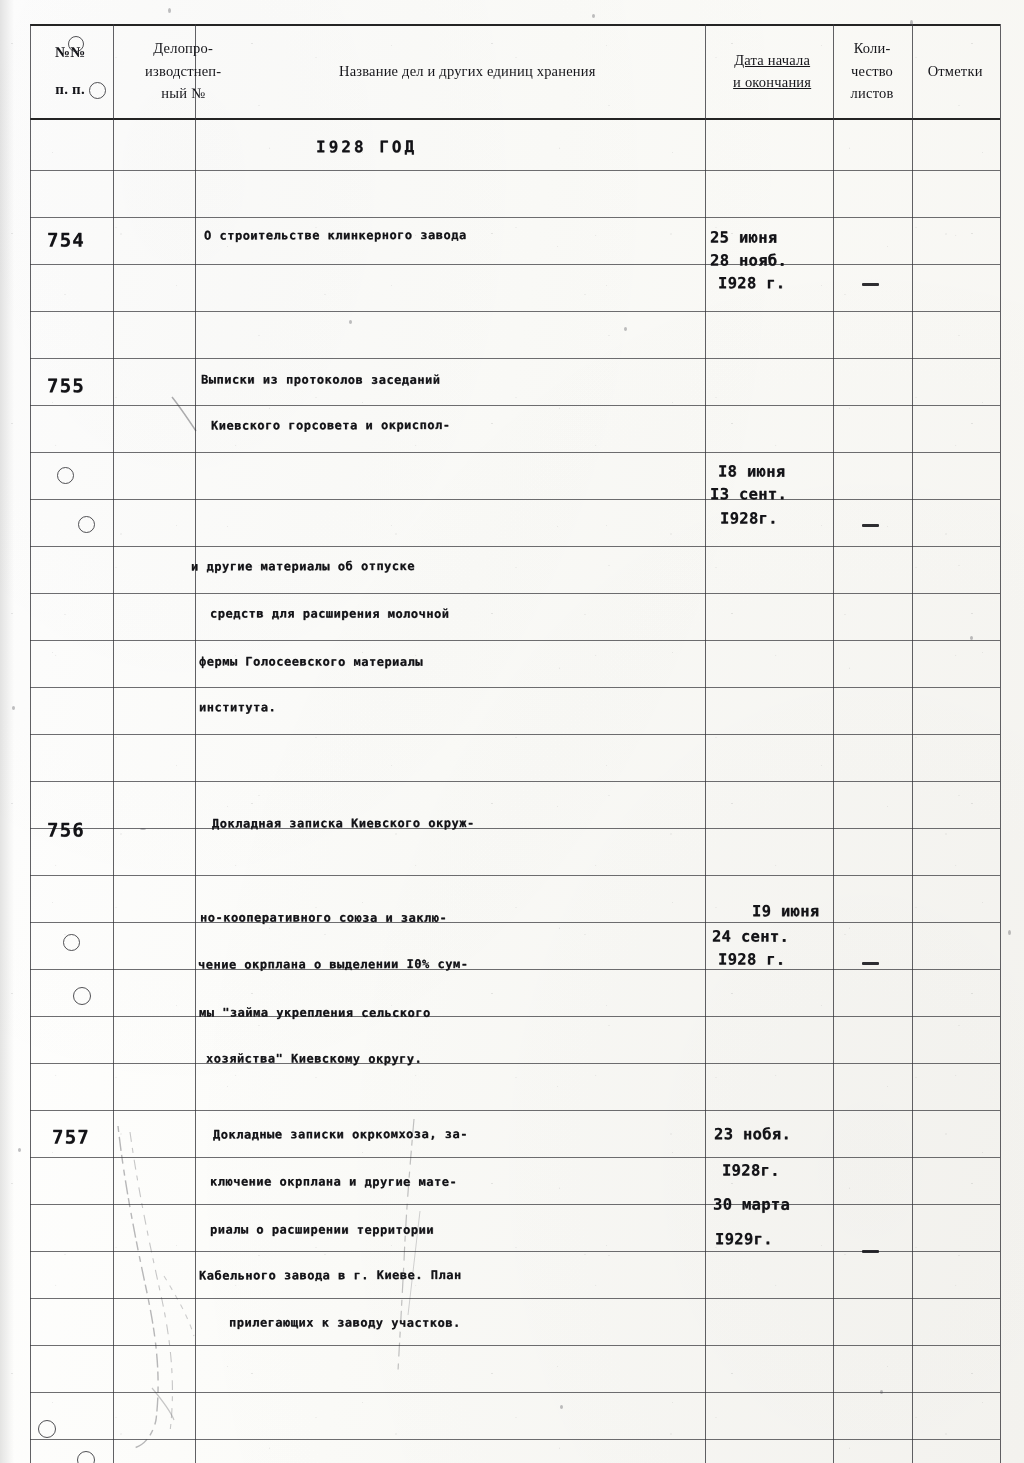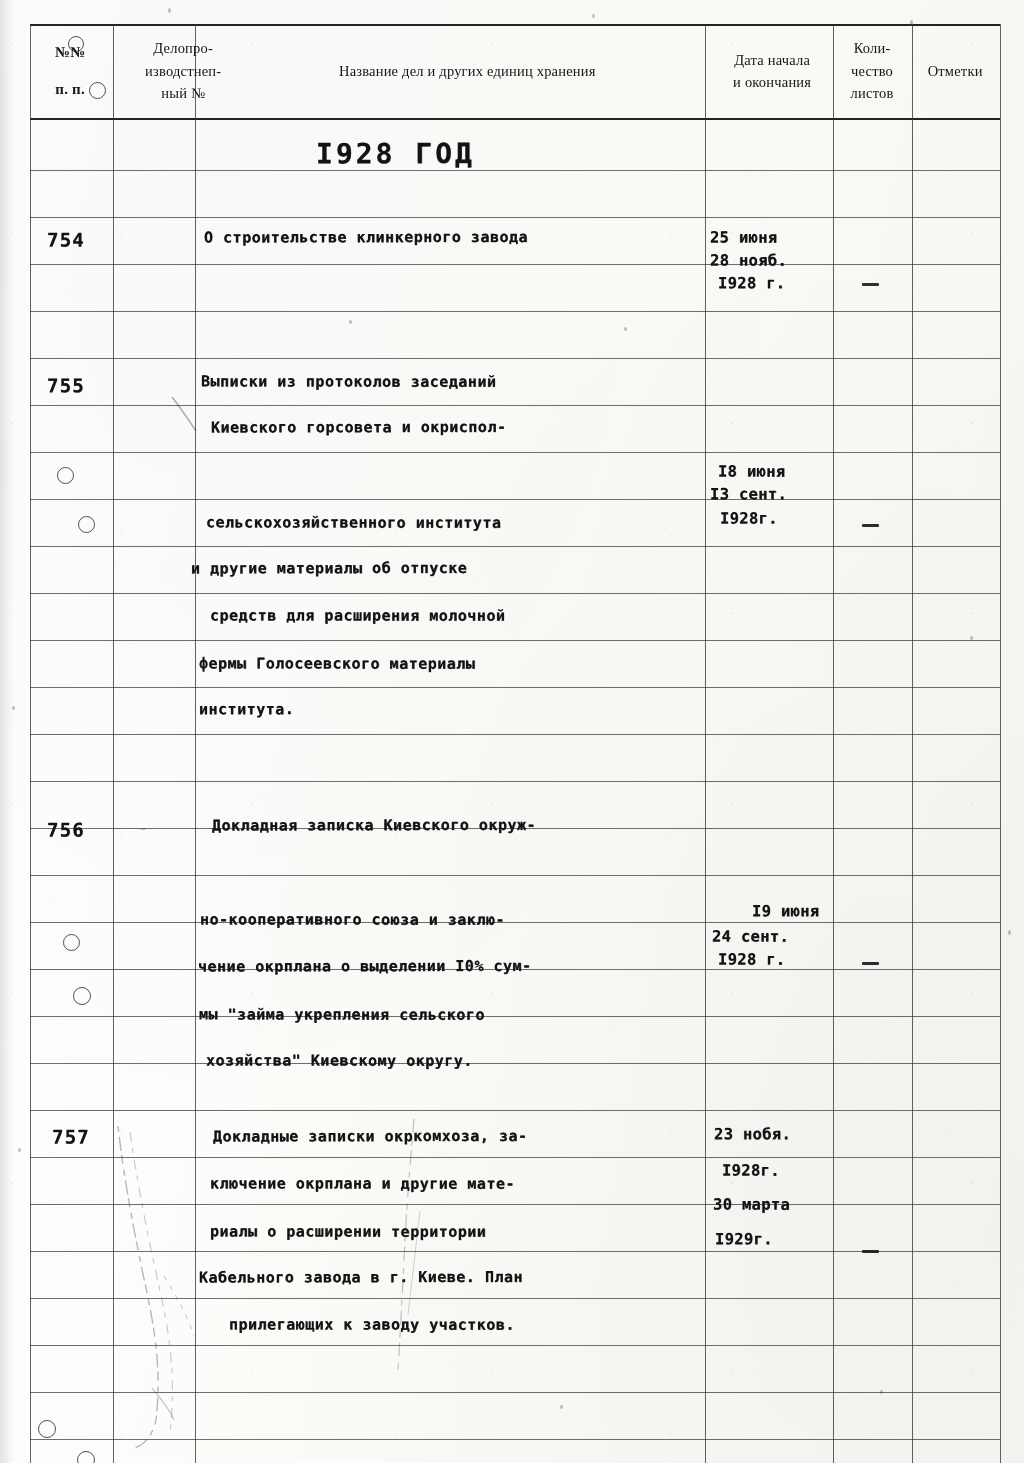--- a/index.html
+++ b/index.html
@@ -79,21 +79,21 @@
     line-height: 1.55;
     color: #15151a;
     letter-spacing: .2px;
     padding: 2px 4px;
   }
   .hcell .ln { display: block; white-space: nowrap; }
 
   .c-num    { width: 83px; }
   .c-office { width: 82px; margin-left: 32px; }
   .c-title  { width: 505px; }
-  .c-date   { width: 128px; }
+  .c-date   { width: 128px; text-decoration: underline; }
   .c-sheets { width: 79px; }
   .c-notes  { width: 93px; }
 
   
   .numhead {
     position: relative;
     width: 100%; height: 100%;
     display: flex; flex-direction: column;
     align-items: center; justify-content: center;
     gap: 14px;
@@ -106,27 +106,27 @@
     border-radius: 50%;
     opacity: .82;
   }
 
   
   .tw {
     position: absolute;
     font-family: "DejaVu Sans Mono", "Liberation Mono", monospace;
     font-weight: 700;
     color: #131317;
-    font-size: 15px;
+    font-size: 12px;
     letter-spacing: .5px;
     white-space: nowrap;
     text-shadow: 0.35px 0.25px 0 rgba(25,25,30,.55), -0.3px 0.3px 0 rgba(40,40,45,.25);
   }
   .tw.small { font-size: 15.5px; letter-spacing: .3px; }
-  .tw.year  { font-size: 28px; letter-spacing: 3px; }
+  .tw.year  { font-size: 16px; letter-spacing: 3px; }
   .tw.idnum { font-size: 19px; letter-spacing: 1.2px; }
 
   
   .j1 { transform: translateY(-0.8px) rotate(-0.12deg); }
   .j2 { transform: translateY(0.6px)  rotate(0.10deg); }
   .j3 { transform: translateY(-0.4px) rotate(0.06deg); }
 
   .dash {
     position: absolute;
     width: 17px; height: 3px;
@@ -250,21 +250,20 @@
   <div class="tw idnum j2" style="left:47px; top:228px">754</div>
   <div class="tw j1" style="left:204px; top:229px">О строительстве клинкерного завода</div>
   <div class="tw small j2" style="left:710px; top:228px">25 июня</div>
   <div class="tw small j3" style="left:710px; top:252px">28 нояб.</div>
   <div class="tw small j1" style="left:718px; top:275px">I928 г.</div>
   <div class="dash" style="left:862px; top:283px"></div>
 
   <div class="tw idnum j1" style="left:47px; top:375px">755</div>
   <div class="tw j2" style="left:201px; top:372px">Выписки из протоколов заседаний</div>
   <div class="tw j1" style="left:211px; top:419px">Киевского горсовета и окриспол-</div>
-  <div class="tw j2" style="left:206px; top:513px">сельскохозяйственного института</div>
   <div class="tw j1" style="left:191px; top:560px">и другие материалы об отпуске</div>
   <div class="tw j3" style="left:210px; top:607px">средств для расширения молочной</div>
   <div class="tw j2" style="left:199px; top:654px">фермы Голосеевского материалы</div>
   <div class="tw j1" style="left:199px; top:701px">института.</div>
 
   <div class="tw small j2" style="left:718px; top:462px">I8 июня</div>
   <div class="tw small j1" style="left:710px; top:486px">I3 сент.</div>
   <div class="tw small j3" style="left:720px; top:510px">I928г.</div>
   <div class="dash" style="left:862px; top:524px"></div>
 

